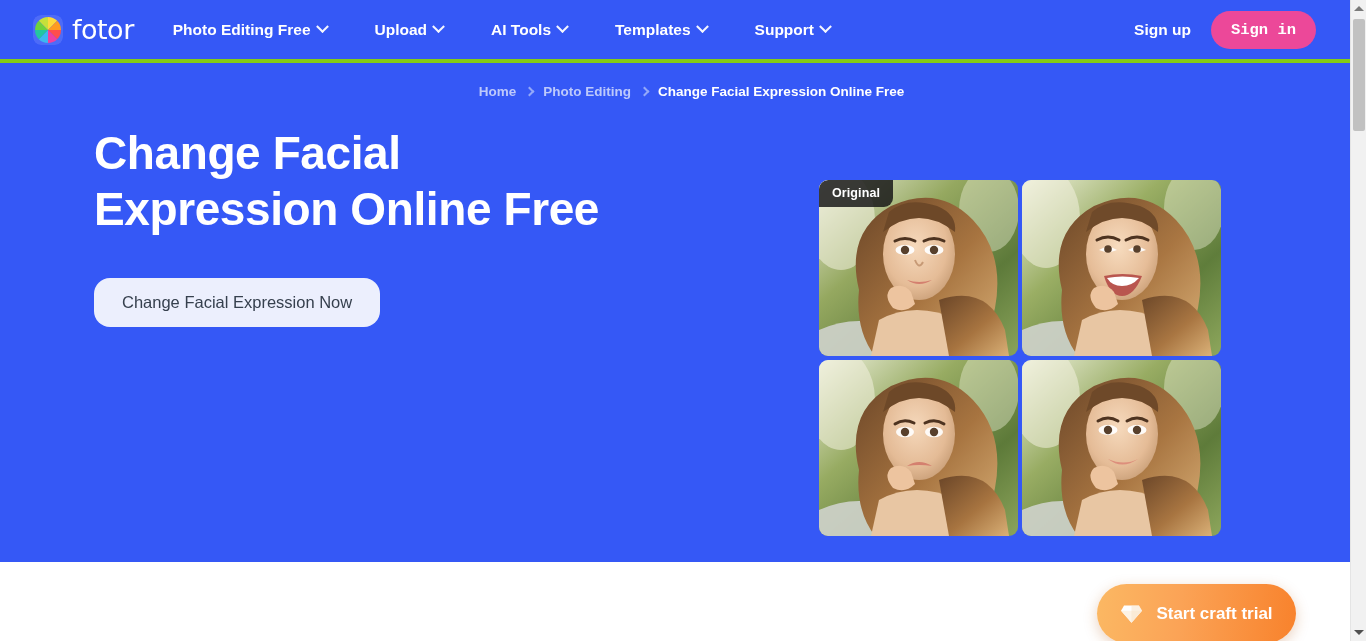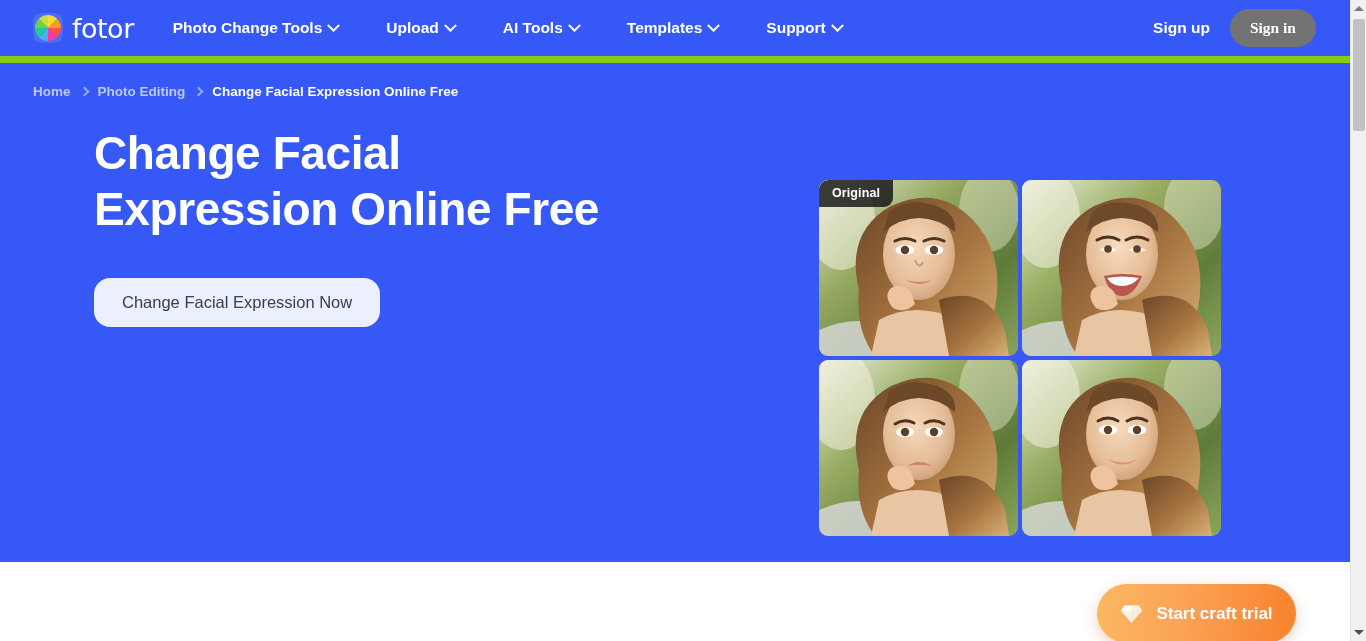--- a/index.html
+++ b/index.html
@@ -23,21 +23,21 @@
     background: #ffffff;
     overflow: hidden;
   }
 
   
   .navbar {
     position: relative;
     width: 1350px; height: 63px;
     background: #3558f6;
     display: flex;
-    border-bottom: 7px solid #84cc16;
+    border-bottom: 4px solid #84cc16;
   }
   .logo-wrap {
     display: flex; align-items: center;
     margin-left: 33px;
     gap: 9px;
     cursor: pointer;
   }
   .logo-mark {
     width: 30px; height: 30px;
     border-radius: 8px;
@@ -87,46 +87,47 @@
   }
   .signup-link {
     color: #ffffff;
     font-size: 15.5px;
     font-weight: 700;
     padding: 8px 12px;
     cursor: pointer;
     white-space: nowrap;
   }
   .signin-btn {
-    background: #737373;
+    background: #ec4899;
     color: #ffffff;
     font-size: 15.5px;
     font-weight: 700;
     border: none;
     border-radius: 22px;
     padding: 10px 20px;
     cursor: pointer;
     white-space: nowrap;
-    font-family: Liberation Serif, serif;
+    font-family: Liberation Mono, monospace;
   }
 
   
   .hero {
     position: relative;
     width: 1350px;
     height: 499px;
     background: #3558f6;
   }
   .breadcrumb {
     display: flex; align-items: center;
     gap: 9px;
     padding: 16px 0 0 33px;
     font-size: 13.5px;
     font-weight: 700;
     height: 40px;
+    justify-content: center;
   }
   .crumb {
     color: #bdc9fb;
     cursor: pointer;
     white-space: nowrap;
   }
   .crumb.current {
     color: #ffffff;
     cursor: default;
   }
@@ -288,21 +289,21 @@
                 <path d="M0 0 L-9.2 -9.2 A13 13 0 0 1 0 -13 Z" fill="#c7e03a"></path>
               </g>
             </g>
           </svg>
         </span>
         <span class="logo-text">fotor</span>
       </div>
 
       <div class="nav-links">
         <div class="nav-item">
-          <span>Photo Change Tools</span>
+          <span>Photo Editing Free</span>
           <i class="chev"></i>
         </div>
         <div class="nav-item">
           <span>Upload</span>
           <i class="chev"></i>
         </div>
         <div class="nav-item">
           <span>AI Tools</span>
           <i class="chev"></i>
         </div>

